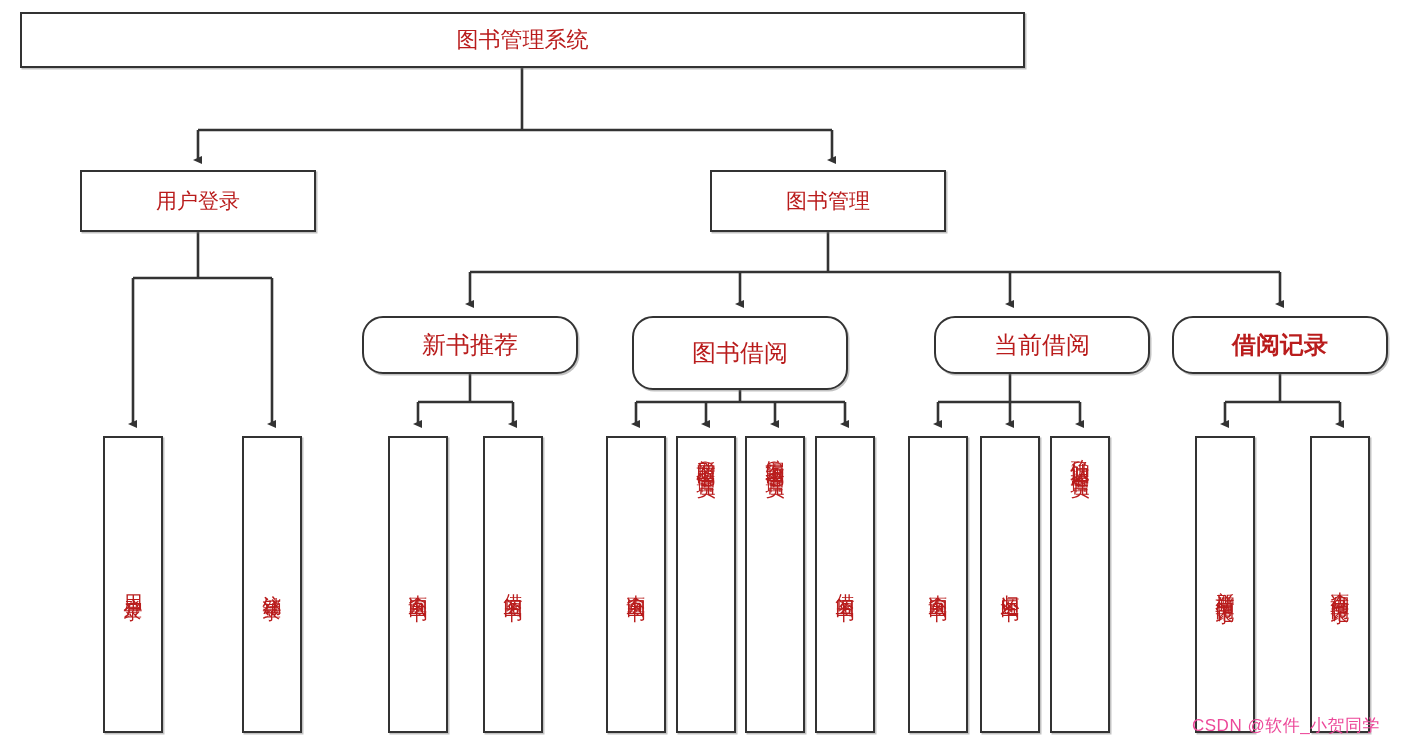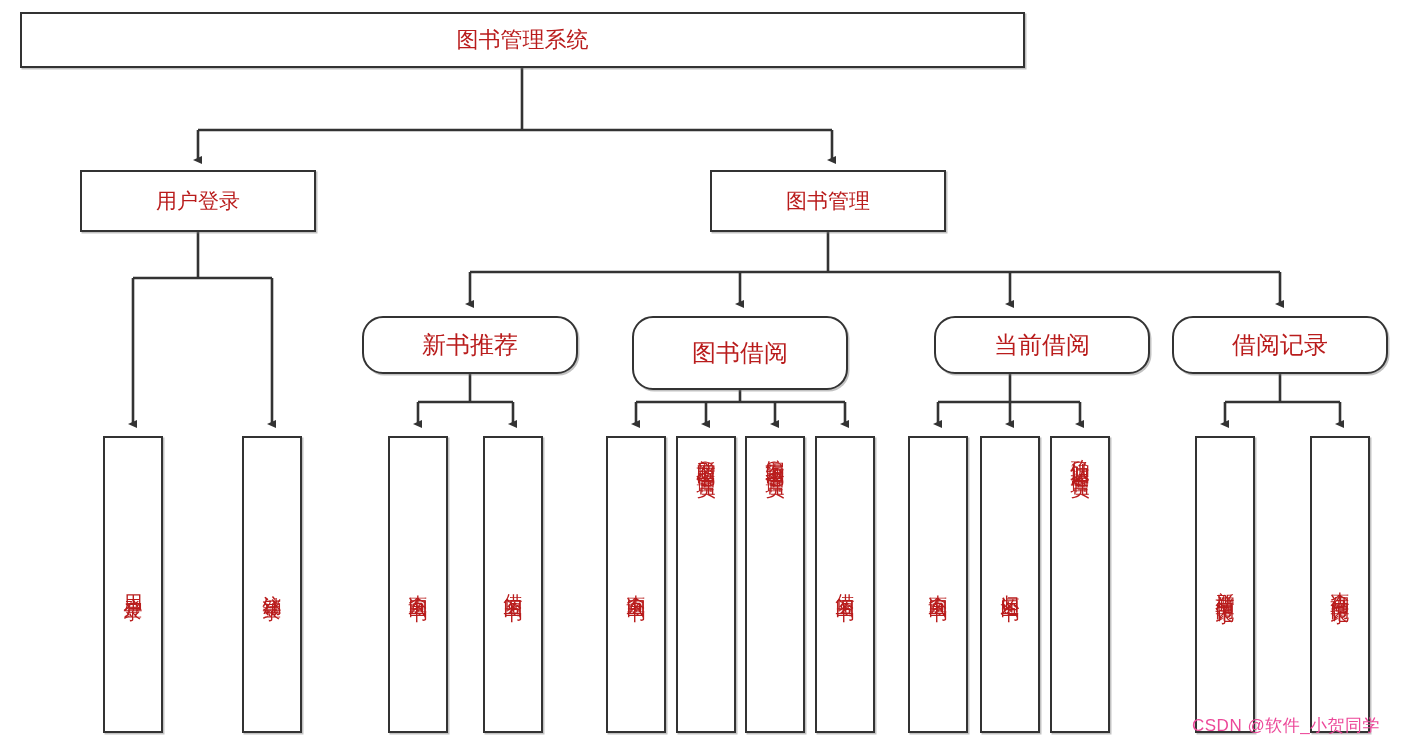--- a/index.html
+++ b/index.html
@@ -136,21 +136,21 @@
 
   <div class="node level2" style="left:362px; top:316px; width:216px; height:58px;">
     <span class="label-h">新书推荐</span>
   </div>
   <div class="node level2" style="left:632px; top:316px; width:216px; height:74px;">
     <span class="label-h">图书借阅</span>
   </div>
   <div class="node level2" style="left:902px; top:316px; width:216px; height:58px;margin-left:32px;">
     <span class="label-h">当前借阅</span>
   </div>
-  <div class="node level2" style="left:1172px; top:316px; width:216px; height:58px;">
+  <div class="node level2" style="left:1172px; top:316px; width:216px; height:58px;font-weight:bold;">
     <span class="label-h">借阅记录</span>
   </div>
 
   <div class="node leaf" style="left:103px; top:436px; width:60px; height:297px;">
     <span class="label-v">用户登录</span>
   </div>
   <div class="node leaf" style="left:242px; top:436px; width:60px; height:297px;">
     <span class="label-v">注销登录</span>
   </div>
   <div class="node leaf" style="left:388px; top:436px; width:60px; height:297px;">

